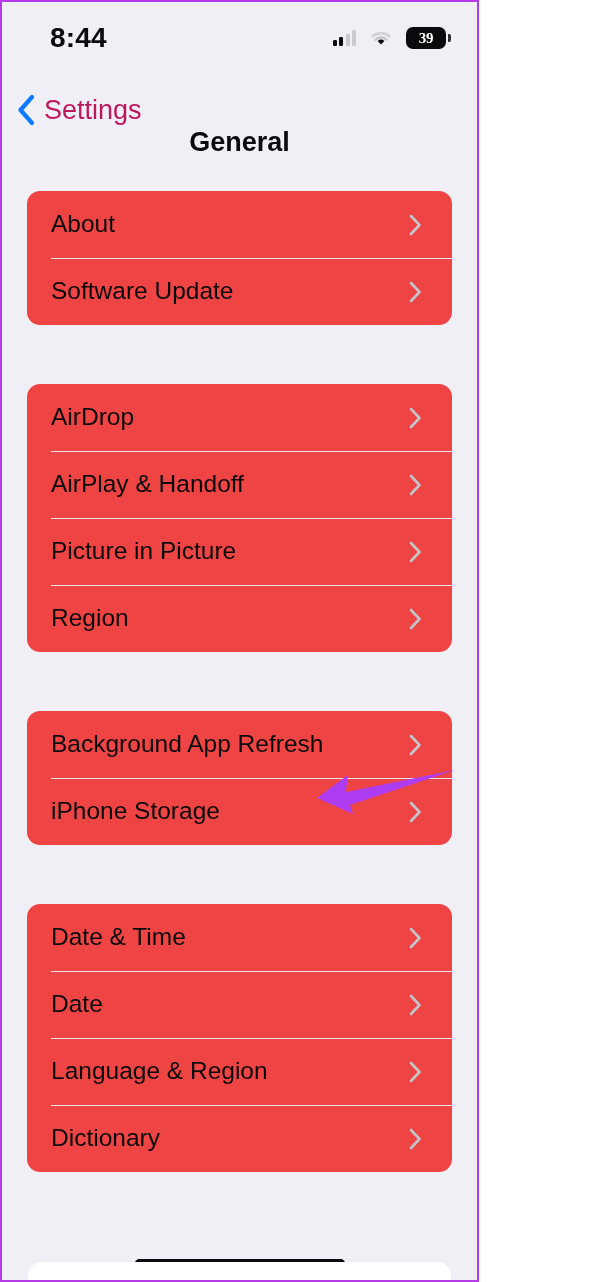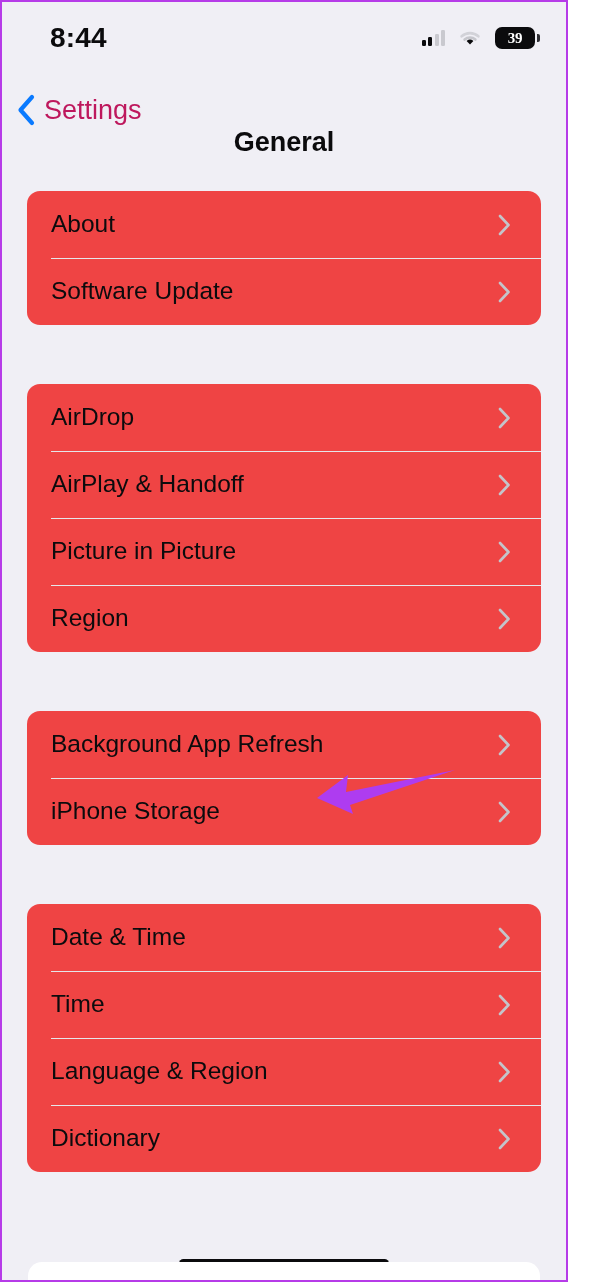--- a/index.html
+++ b/index.html
@@ -7,21 +7,21 @@
     padding: 0;
     background: #ffffff;
   }
   body {
     font-family: "Liberation Sans", "DejaVu Sans", sans-serif;
     -webkit-font-smoothing: antialiased;
   }
 
   #phone {
     position: relative;
-    width: 568px;
+    width: 479px;
     height: 1282px;
     box-sizing: border-box;
     border: 2px solid #B63BE8;
     background: #F0EFF5;
     overflow: hidden;
   }
 
   
   .statusbar {
     position: absolute;
@@ -335,21 +335,21 @@
     <div class="card">
       <div class="row">
         <span class="row-label">Date &amp; Time</span>
         <span>
           <svg class="row-chevron" viewBox="0 0 13 22" aria-hidden="true">
             <path d="M2 2 L10.5 11 L2 20" fill="none" stroke="#C4C4CA" stroke-width="2.6" stroke-linecap="round" stroke-linejoin="round"></path>
           </svg>
         </span>
       </div>
       <div class="row">
-        <span class="row-label">Time</span>
+        <span class="row-label">Date</span>
         <span>
           <svg class="row-chevron" viewBox="0 0 13 22" aria-hidden="true">
             <path d="M2 2 L10.5 11 L2 20" fill="none" stroke="#C4C4CA" stroke-width="2.6" stroke-linecap="round" stroke-linejoin="round"></path>
           </svg>
         </span>
       </div>
       <div class="row">
         <span class="row-label">Language &amp; Region</span>
         <span>
           <svg class="row-chevron" viewBox="0 0 13 22" aria-hidden="true">

